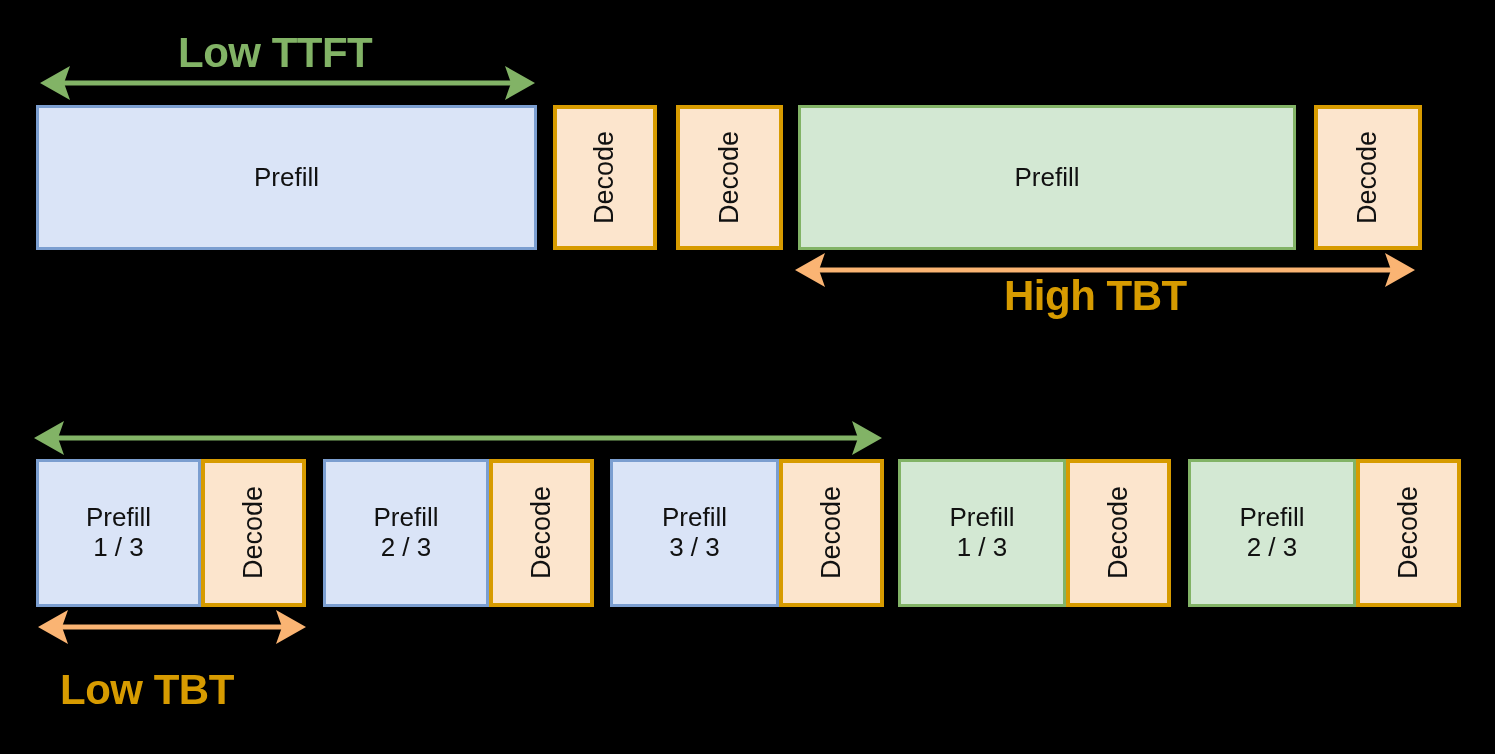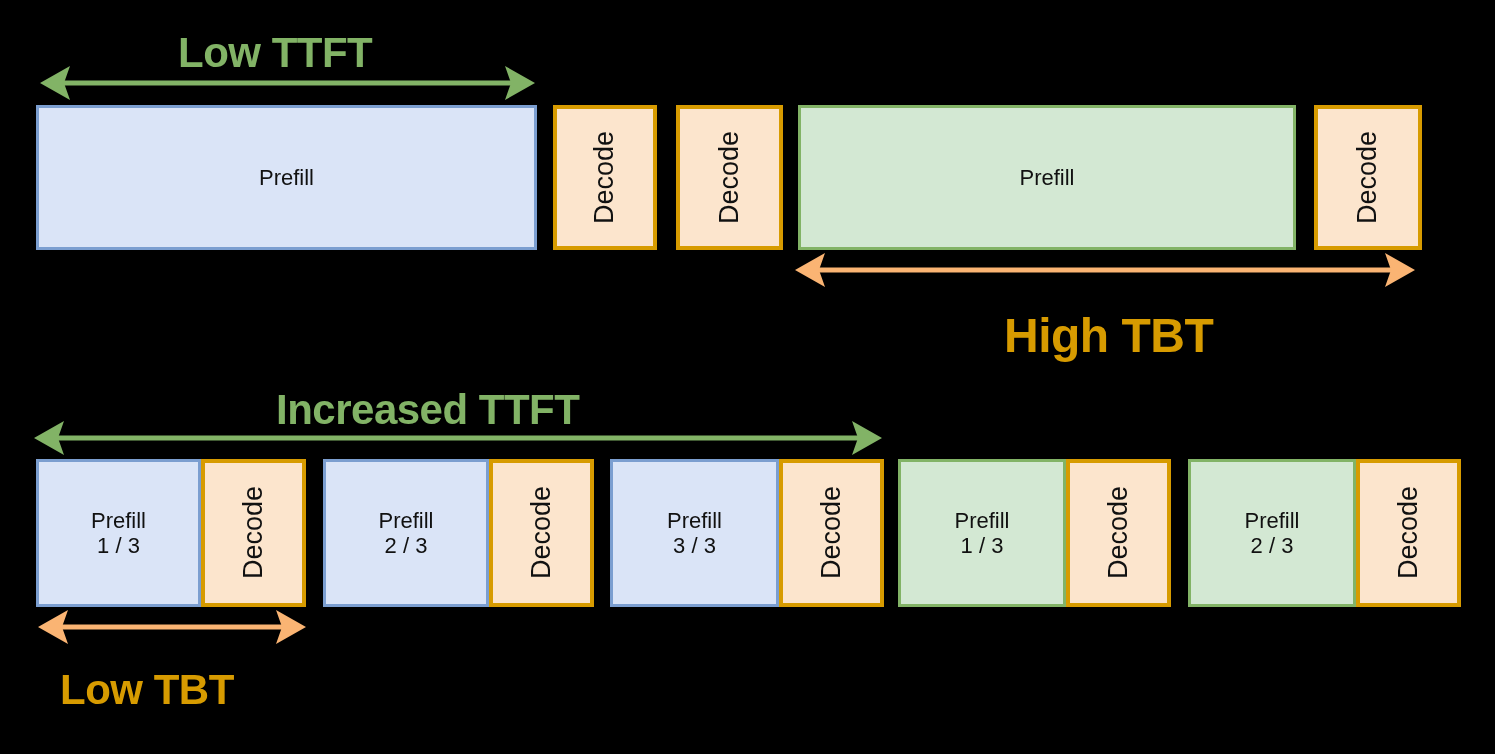--- a/index.html
+++ b/index.html
@@ -5,21 +5,21 @@
   html,body{margin:0;padding:0;background:#000;}
   body{width:1495px;height:754px;overflow:hidden;font-family:"Liberation Sans",sans-serif;}
   #canvas{position:relative;width:1309px;height:754px;background:#000;}
 
   .box{position:absolute;box-sizing:border-box;display:flex;align-items:center;
        justify-content:center;text-align:center;}
   .box.blue   {background:#dae4f7;border:3px solid #7b9ed0;}
   .box.green  {background:#d3e8d3;border:3px solid #82b366;}
   .box.orange {background:#fce5cd;border:4px solid #d79b00;}
 
-  .box .lbl{color:#111;font-size:22px;line-height:1.15;white-space:pre-line;font-weight:400;}
+  .box .lbl{color:#111;font-size:26px;line-height:1.15;white-space:pre-line;font-weight:400;}
   .box.orange .lbl{
       transform:rotate(-90deg);
       white-space:nowrap;
       font-size:27px;
   }
 
   .arrow{position:absolute;}
   .arrow svg{display:block;overflow:visible;}
 
   .atext{position:absolute;font-weight:bold;white-space:nowrap;letter-spacing:-0.5px;}
@@ -60,30 +60,29 @@
     <span class="lbl">Decode</span>
   </div>
 
   <div class="arrow" style="left:795px;top:253px;width:620px;height:34px;">
     <svg width="620" height="34" viewBox="0 0 620 34">
       <line x1="18" y1="17" x2="602" y2="17" stroke="#fab473" stroke-width="5"></line>
       <polygon points="0,17 30,0 24,17 30,34" fill="#fab473"></polygon>
       <polygon points="620,17 590,0 596,17 590,34" fill="#fab473"></polygon>
     </svg>
   </div>
-  <div class="atext orange" style="left:1004px;top:272px;font-size:48px;margin-top:36px;">High TBT</div>
+  <div class="atext orange" style="left:1004px;top:272px;font-size:42px;">High TBT</div>
 
   <div class="arrow" style="left:34px;top:421px;width:848px;height:34px;">
     <svg width="848" height="34" viewBox="0 0 848 34">
       <line x1="18" y1="17" x2="830" y2="17" stroke="#82b366" stroke-width="5"></line>
       <polygon points="0,17 30,0 24,17 30,34" fill="#82b366"></polygon>
       <polygon points="848,17 818,0 824,17 818,34" fill="#82b366"></polygon>
     </svg>
   </div>
-  <div class="atext green" style="left:276px;top:386px;font-size:42px;">Increased TTFT</div>
 
   <div class="box blue" style="left:36px;top:459px;width:165px;height:148px;">
     <span class="lbl">Prefill
 1 / 3</span>
   </div>
   <div class="box orange" style="left:201px;top:459px;width:105px;height:148px;">
     <span class="lbl">Decode</span>
   </div>
 
   <div class="box blue" style="left:323px;top:459px;width:166px;height:148px;">

